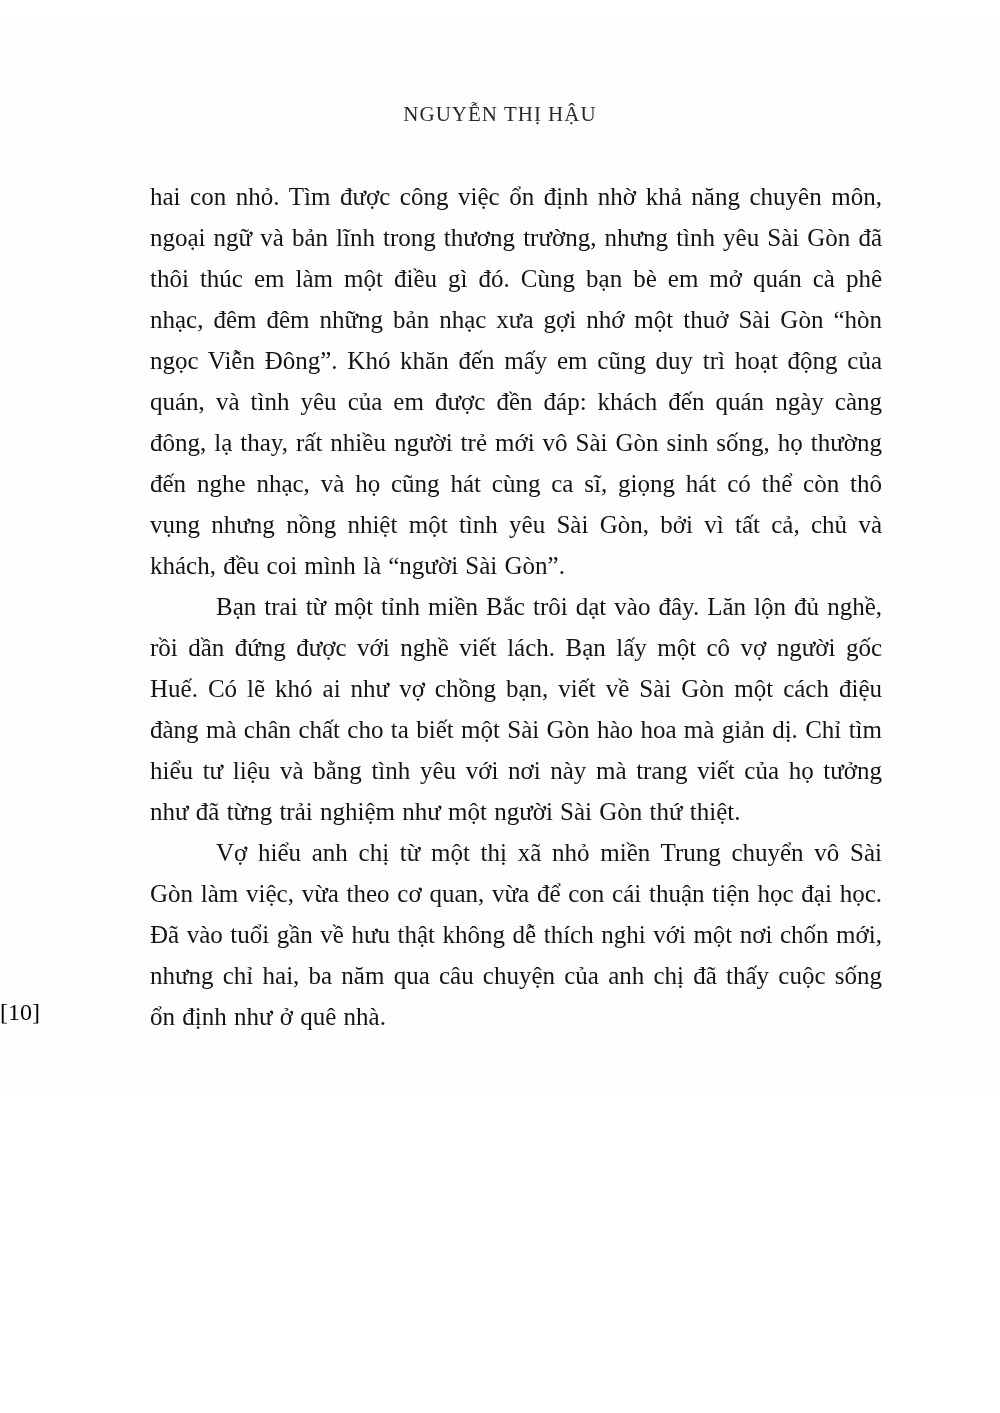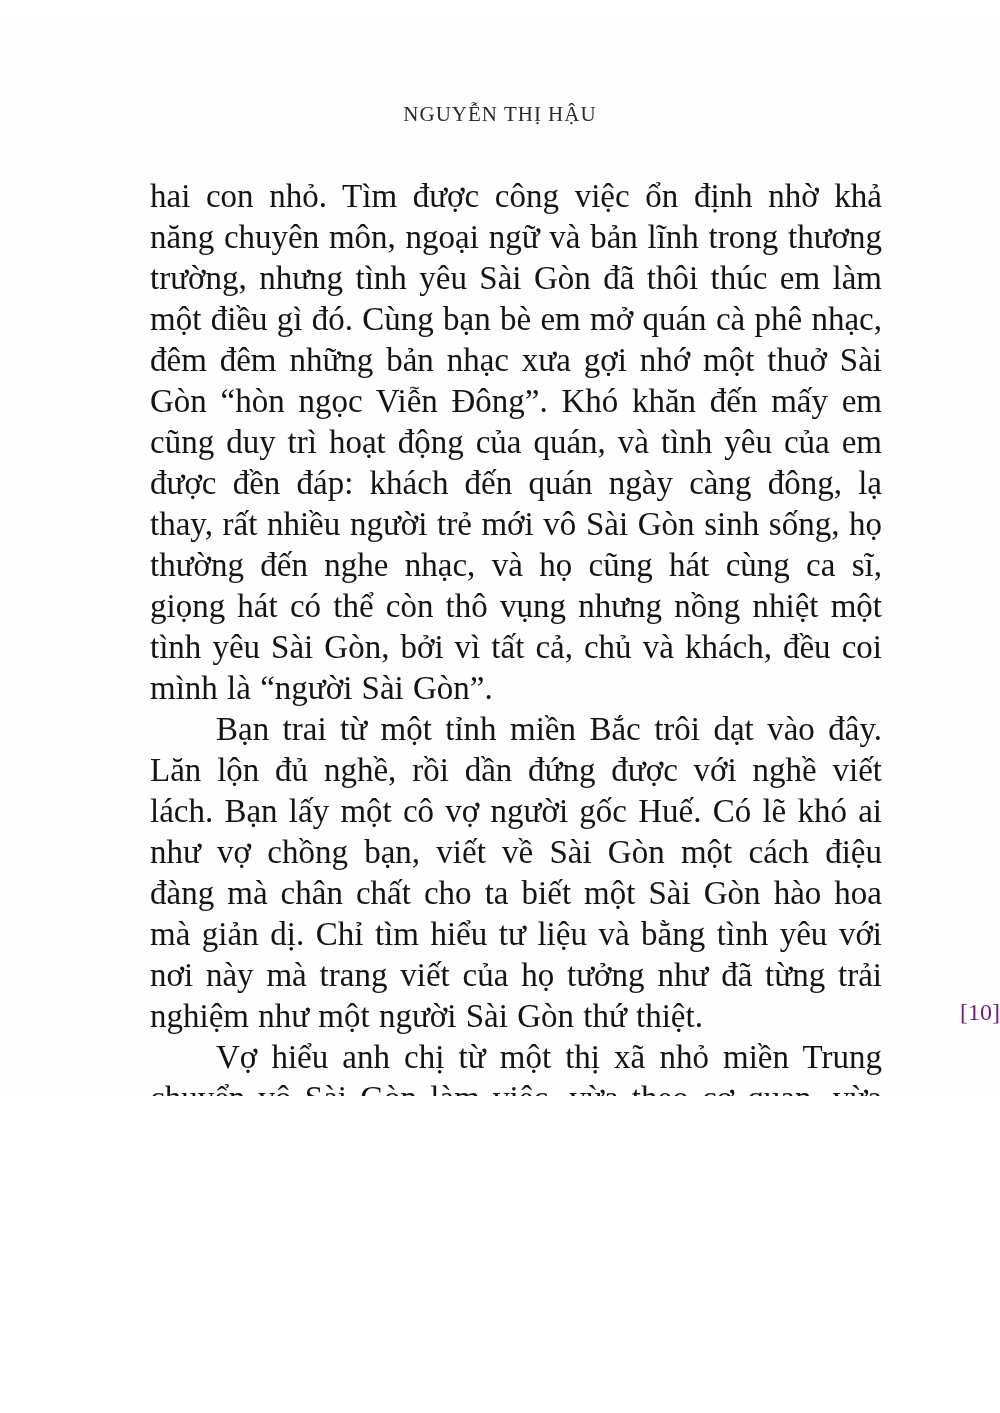--- a/index.html
+++ b/index.html
@@ -29,38 +29,38 @@
     font-family: "Liberation Serif", "DejaVu Serif", serif;
   }
   .text-block {
     position: absolute;
     top: 160px;
     left: 150px;
     width: 732px;
   }
   .para {
     margin: 0;
-    font-size: 33px;
+    font-size: 25px;
     line-height: 41px;
     text-align: justify;
     text-indent: 66px;
     color: #141414;
     word-spacing: 1px;
   }
   .para.no-indent {
     text-indent: 0;
   }
   .folio {
     position: absolute;
     bottom: 70px;
     left: 0;
     width: 100%;
-    text-align: right;
+    text-align: left;
     font-size: 24px;
-    color: #701a75;
+    color: #000000;
   }
 </style>
 </head>
 <body>
 
 <div class="page">
 
   <div class="running-head">NGUYỄN THỊ HẬU</div>
 
   <div class="text-block">

